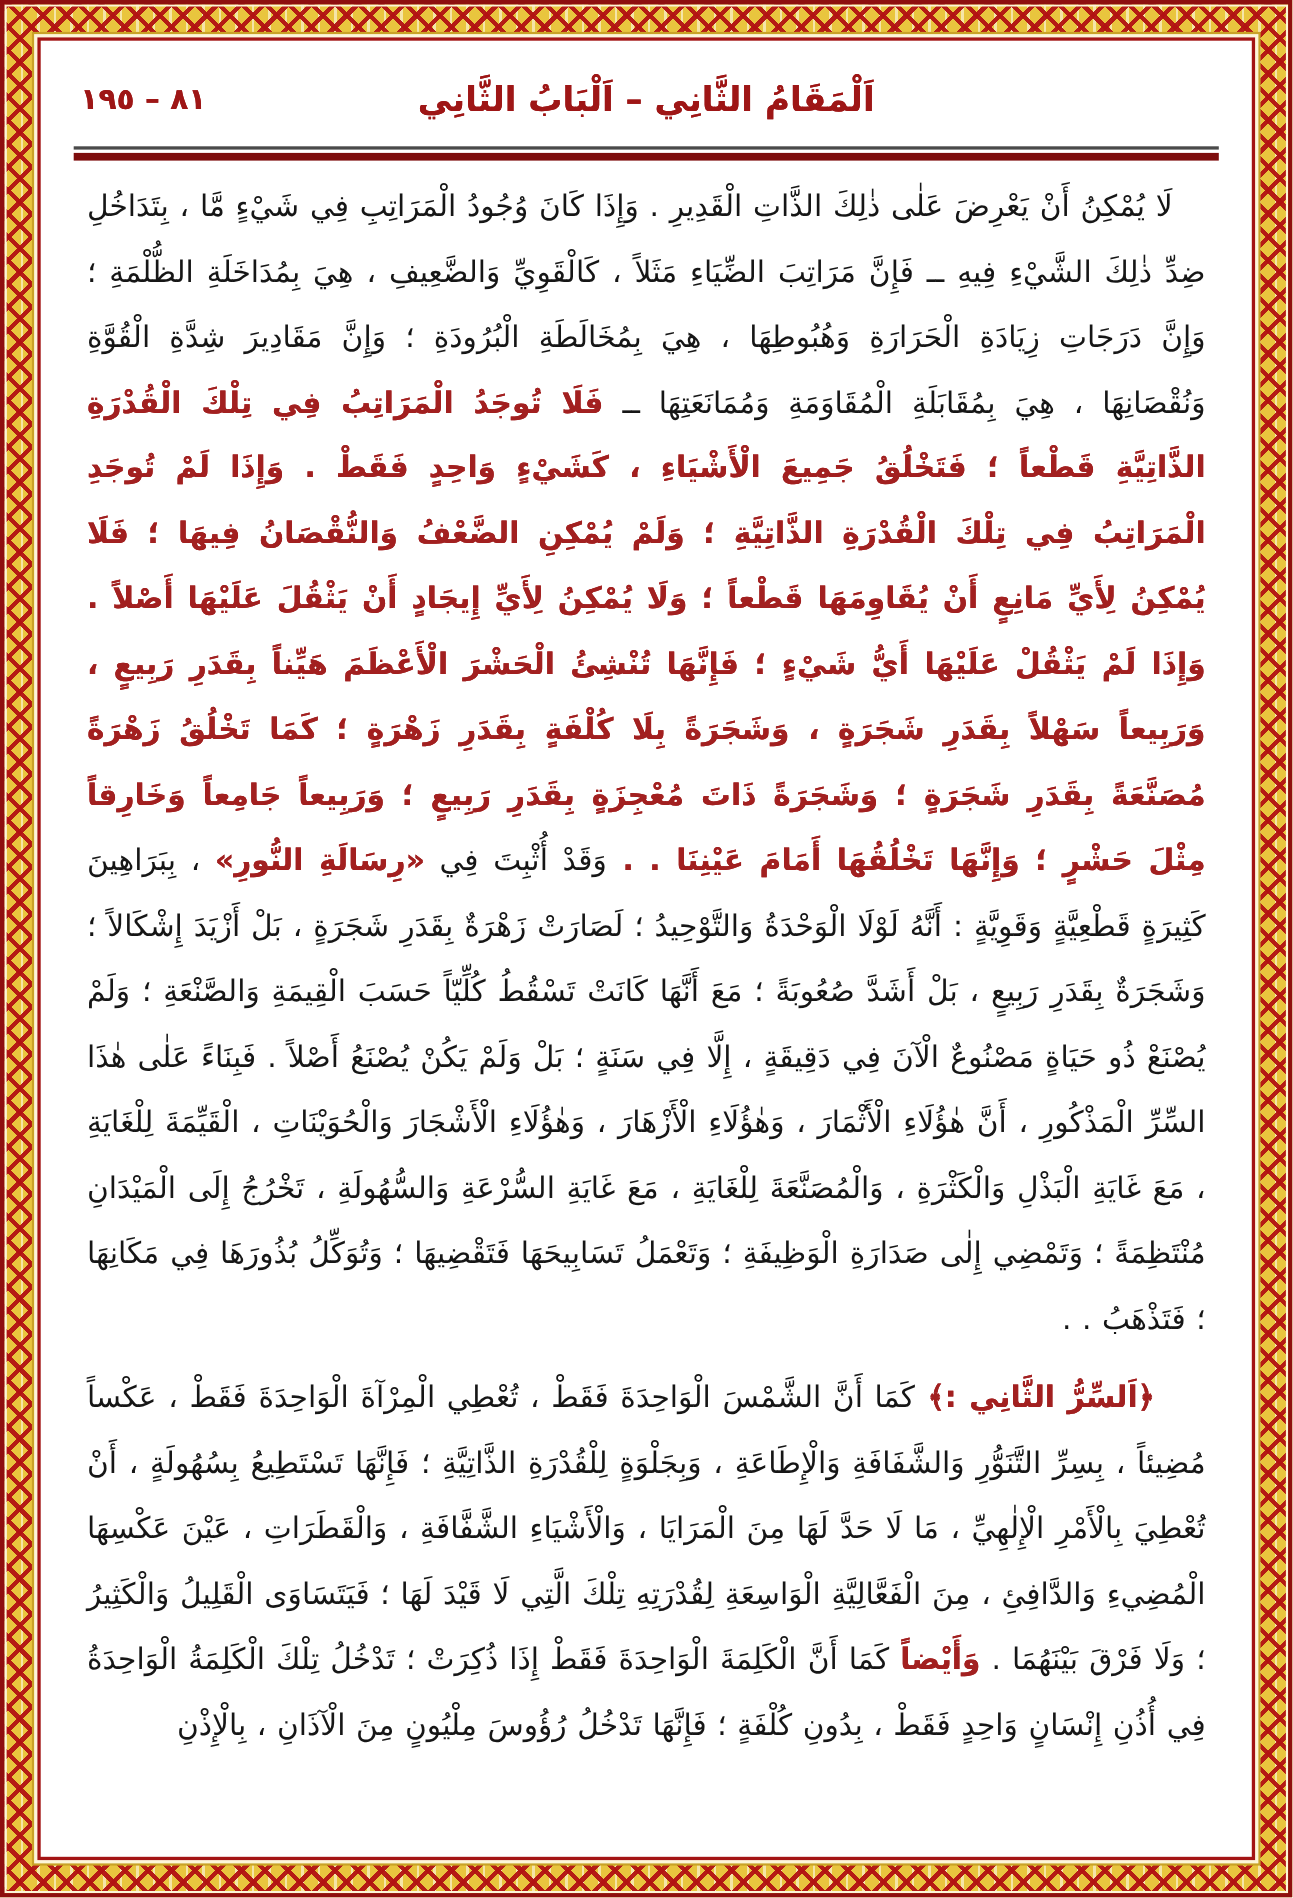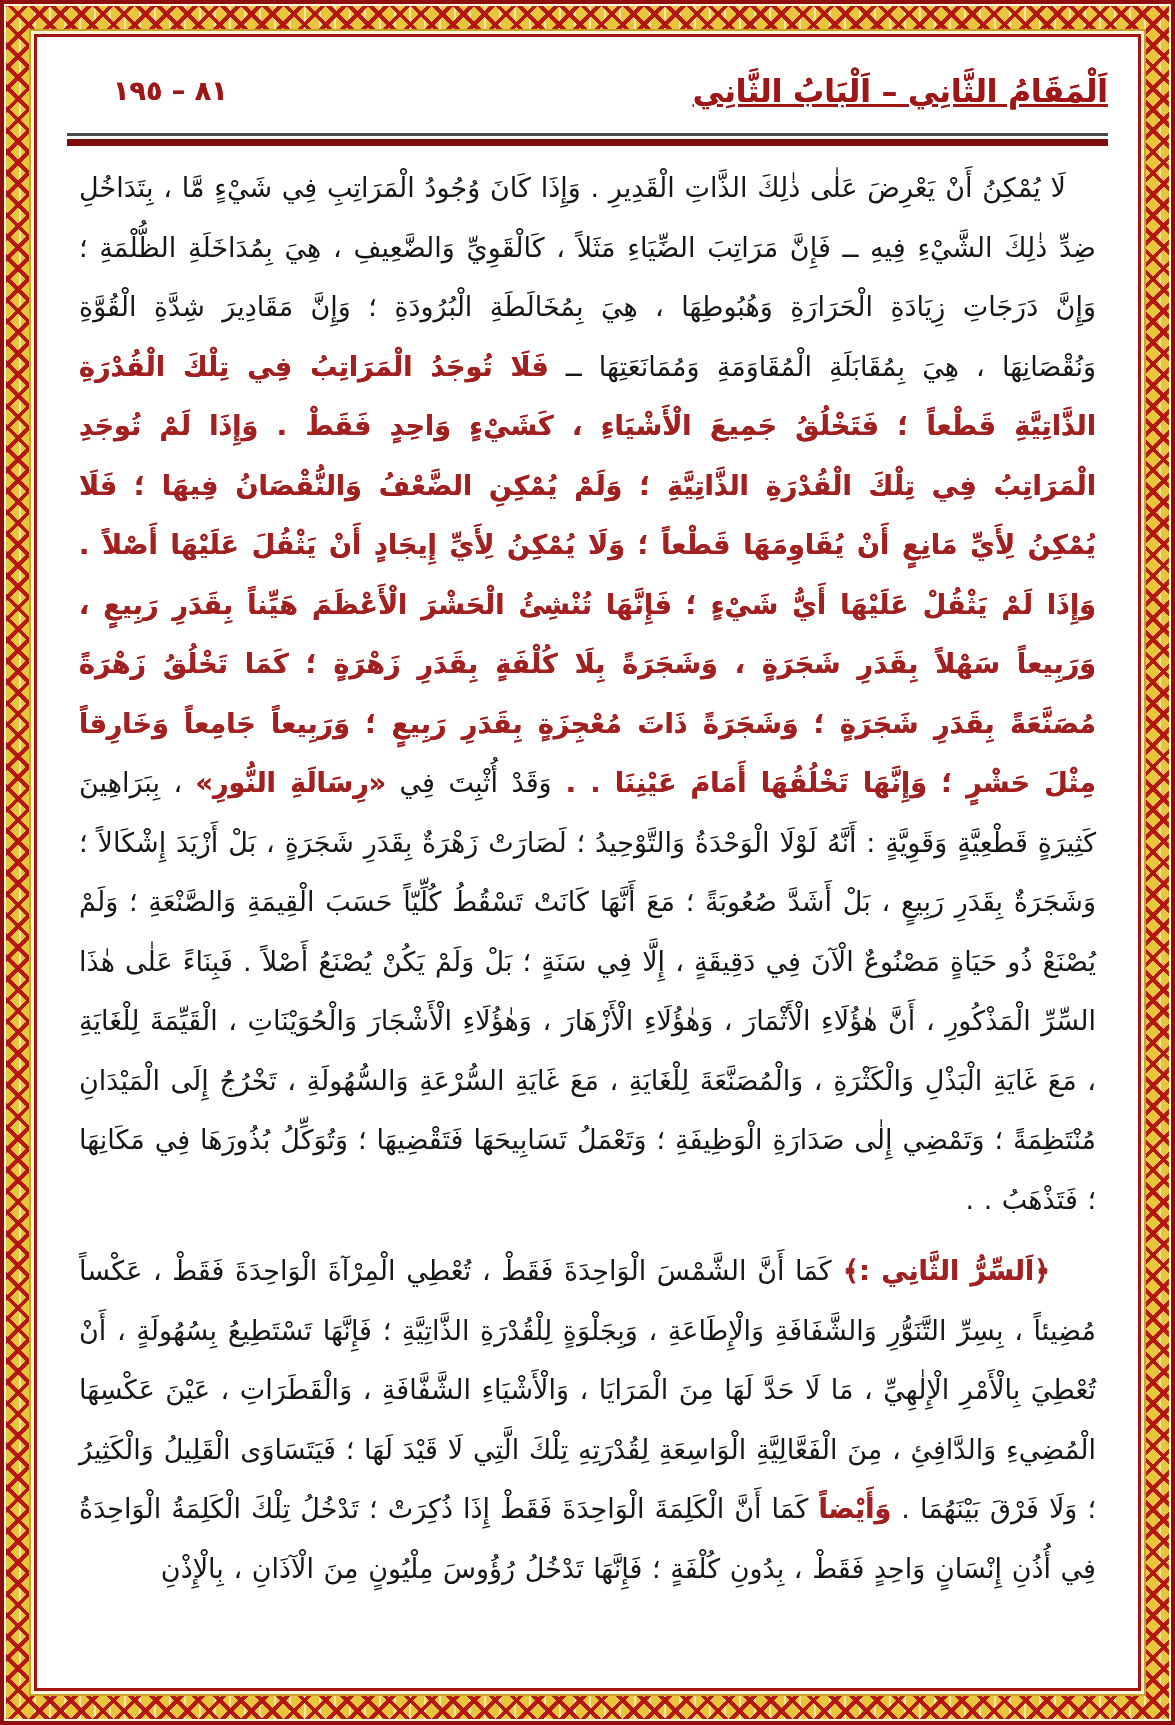--- a/index.html
+++ b/index.html
@@ -39,39 +39,38 @@
     padding: 26px 30px 30px 30px;
     overflow: hidden;
   }
   
   .hdr {
     position: relative;
     height: 64px;
   }
   .hdr .title {
     margin: 0;
+    text-align: center;
     font-size: 31px;
     font-weight: bold;
     color: #9e1616;
     letter-spacing: 0px;
     text-shadow: 0 0 0.6px #9e1616;
     line-height: 56px;
-    text-decoration: underline;
   }
   .hdr .pagenum {
     position: absolute;
     left: 6px;
     top: 0;
     font-size: 27px;
     font-weight: bold;
     color: #9e1616;
     text-shadow: 0 0 0.6px #9e1616;
     line-height: 56px;
     direction: rtl;
-    margin-left: 40px;
   }
   .rule-thin  { height: 0; border-top: 3px solid #4a4a4a; margin: 6px 0 3px 0; }
   .rule-thick { height: 7px; background: #7e0d0d; margin: 0 0 10px 0; }
 
   
   .body-text {
     direction: rtl;
     text-align: justify;
     font-size: 27px;
     line-height: 59.5px;

